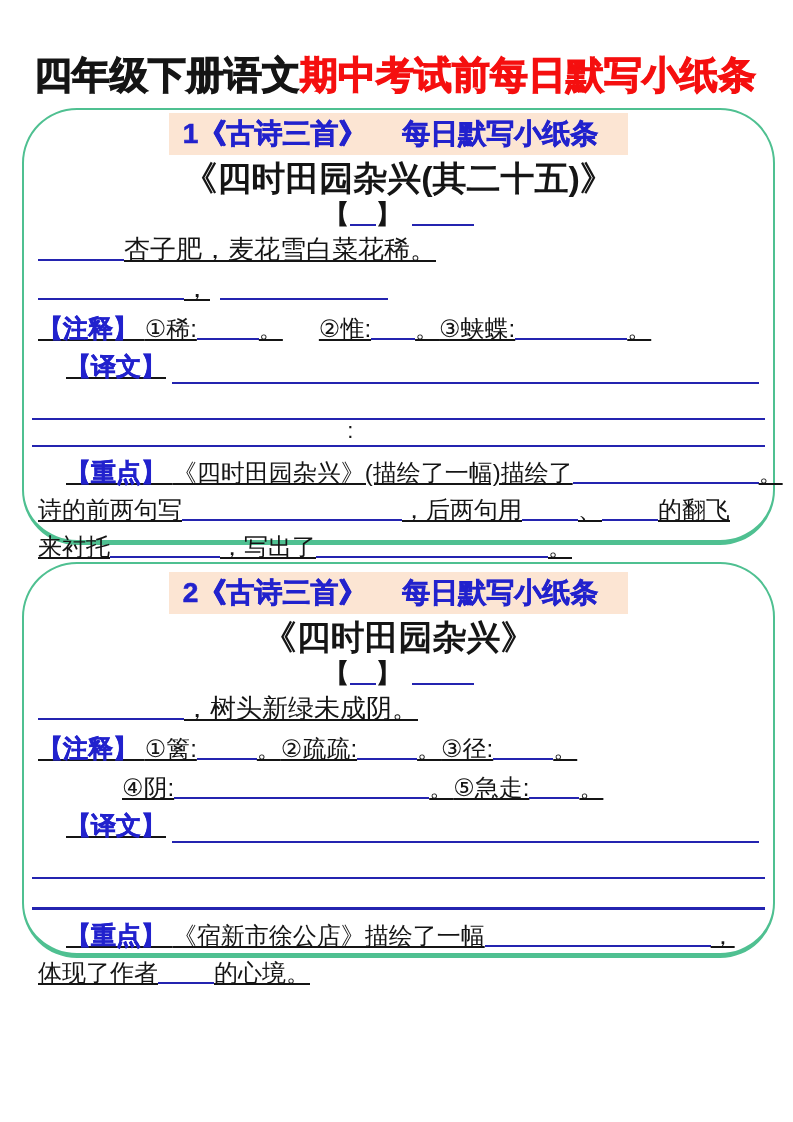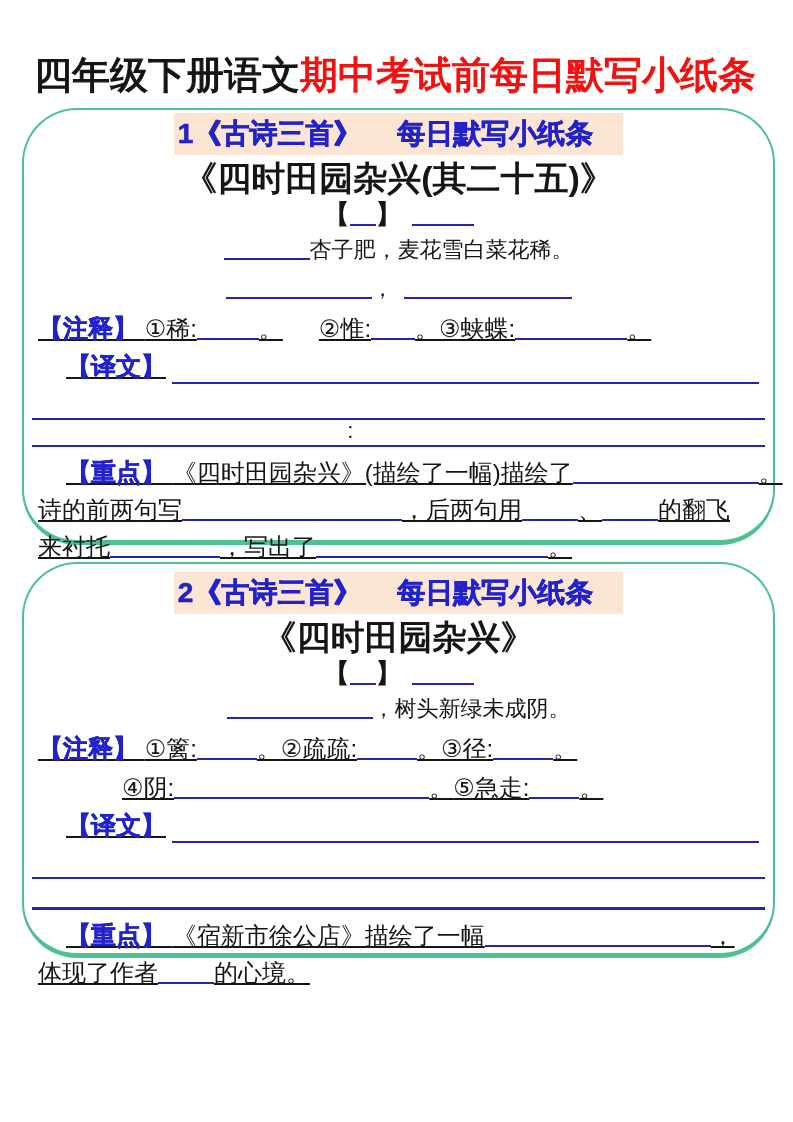--- a/index.html
+++ b/index.html
@@ -9,21 +9,21 @@
     background: #ffffff;
     font-family: "Liberation Sans", "DejaVu Sans", sans-serif;
     color: #151515;
     overflow: hidden;
   }
   .main-title {
     margin: 0;
     padding: 50px 0 0 34px;
     font-size: 38px;
     line-height: 50px;
-    font-weight: normal;
+    font-weight: bold;
     letter-spacing: 0px;
     -webkit-text-stroke: 1.2px currentColor;
     white-space: nowrap;
   }
   .main-title .t-red { color: #f50f0f; -webkit-text-stroke: 1.2px #f50f0f; }
 
   .card {
     position: relative;
     margin: 8px 18px 0 22px;
     width: 753px;
@@ -36,43 +36,44 @@
   .card.card1 { height: 437px; }
 
   .card-header { text-align: center; }
   .header-bar {
     display: inline-block;
     background: #fce5d3;
     color: #2222cd;
     font-weight: bold;
     font-size: 28px;
     line-height: 30px;
-    padding: 6px 30px 6px 4px;
+    padding: 6px 30px 6px 14px;
     -webkit-text-stroke: 0.6px #2222cd;
     white-space: pre;
   }
   .poem-title {
     text-align: center;
     font-size: 34px;
     font-weight: bold;
     margin-top: 6px;
     line-height: 34px;
   }
   .bracket-line {
     text-align: center;
     font-size: 26px;
     font-weight: bold;
     line-height: 34px;
     margin-top: 2px;
   }
   .poem-line {
-    text-align: center;
-    font-size: 22px;
+    text-align: left;
+    font-size: 26px;
     line-height: 37px;
     white-space: nowrap;
+    text-decoration: underline;
   }
   .blank {
     display: inline-block;
     border-bottom: 2px solid #2424b0;
     height: 22px;
     vertical-align: -3px;
   }
   .notes-line, .trans-line, .kp-line {
     font-size: 24px;
     line-height: 35px;

